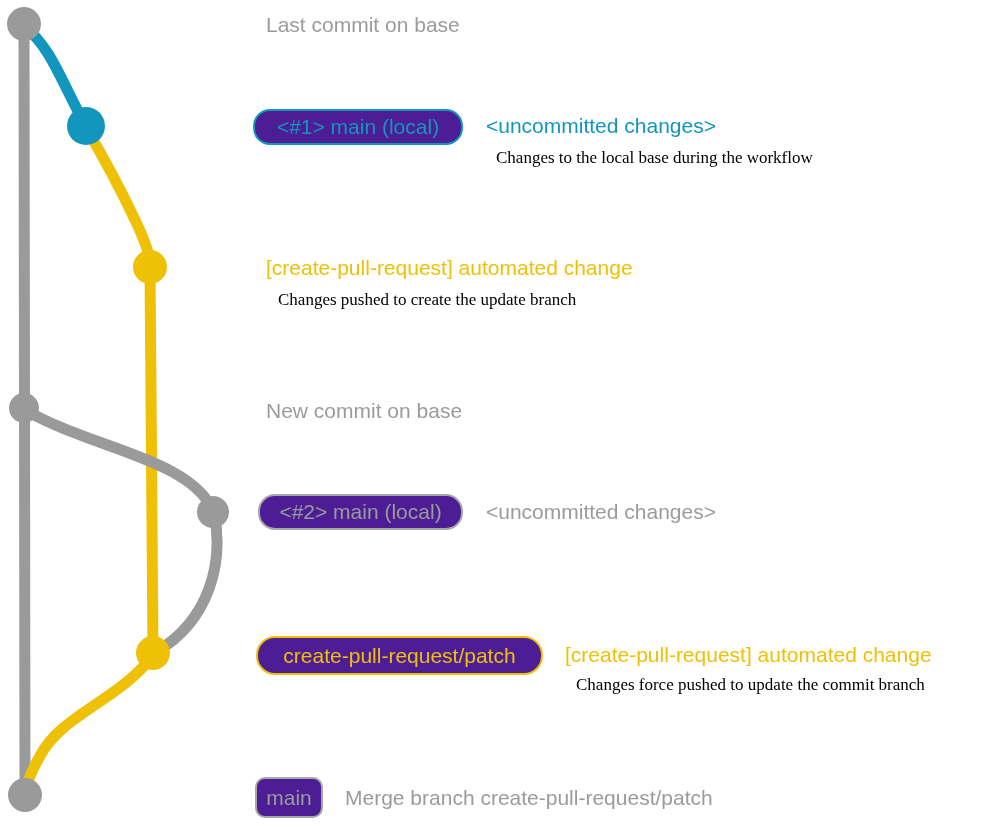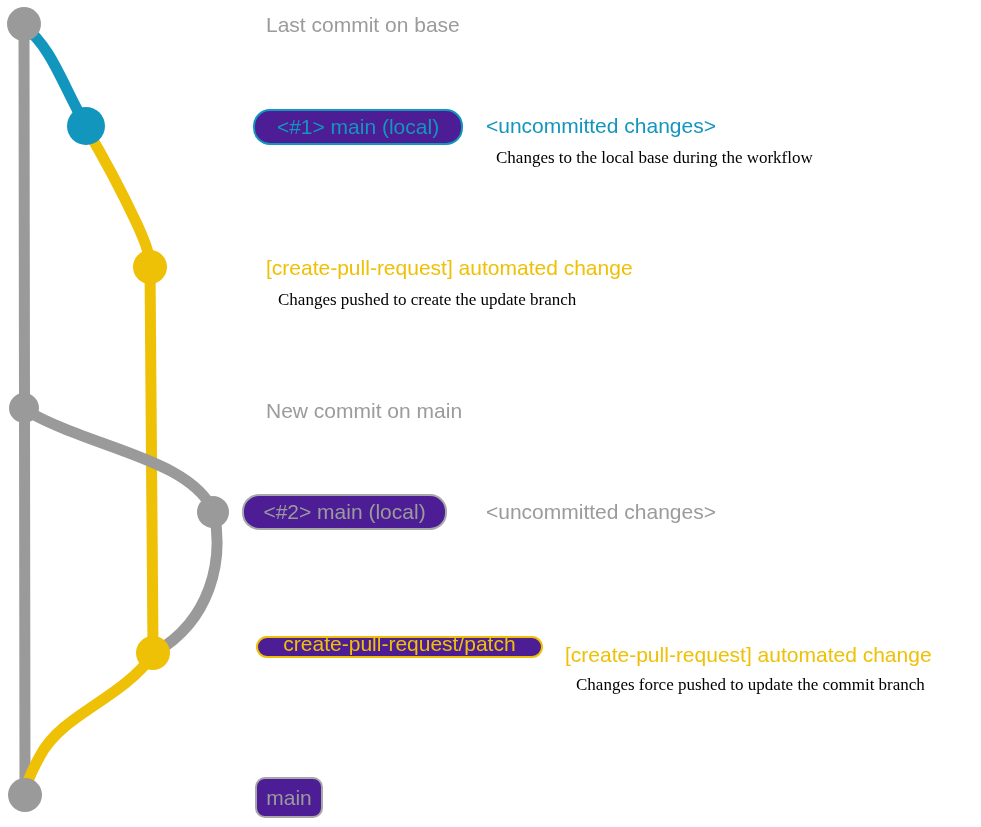--- a/index.html
+++ b/index.html
@@ -62,30 +62,31 @@
 
   <div class="badge teal" style="left:253px;top:109px;width:210px;height:36px;">
     <span>&lt;#1&gt; main (local)</span>
   </div>
   <div class="abs sans teal-t" style="left:478px;top:113px;">&lt;uncommitted changes&gt;</div>
   <div class="abs cap" style="left:488px;top:146px;">Changes to the local base during the workflow</div>
 
   <div class="abs sans yellow-t" style="left:258px;top:255px;">[create-pull-request] automated change</div>
   <div class="abs cap" style="left:270px;top:288px;">Changes pushed to create the update branch</div>
 
-  <div class="abs sans gray-t" style="left:258px;top:398px;">New commit on main</div>
+  <div class="abs sans gray-t" style="left:258px;top:398px;">New commit on base</div>
 
-  <div class="badge grayb" style="left:242px;top:494px;width:205px;height:36px;">
+  <div class="badge grayb" style="left:258px;top:494px;width:205px;height:36px;">
     <span>&lt;#2&gt; main (local)</span>
   </div>
   <div class="abs sans gray-t" style="left:478px;top:499px;">&lt;uncommitted changes&gt;</div>
 
-  <div class="badge yellowb" style="left:256px;top:636px;width:287px;height:22px;border-radius:19px;align-items:flex-end;">
+  <div class="badge yellowb" style="left:256px;top:636px;width:287px;height:39px;border-radius:19px;">
     <span>create-pull-request/patch</span>
   </div>
   <div class="abs sans yellow-t" style="left:557px;top:642px;">[create-pull-request] automated change</div>
   <div class="abs cap" style="left:568px;top:673px;">Changes force pushed to update the commit branch</div>
 
   <div class="badge grayb" style="left:255px;top:777px;width:68px;height:41px;border-radius:10px;">
     <span>main</span>
   </div>
+  <div class="abs sans gray-t" style="left:337px;top:785px;">Merge branch create-pull-request/patch</div>
 
 </div>
 
 </body></html>

